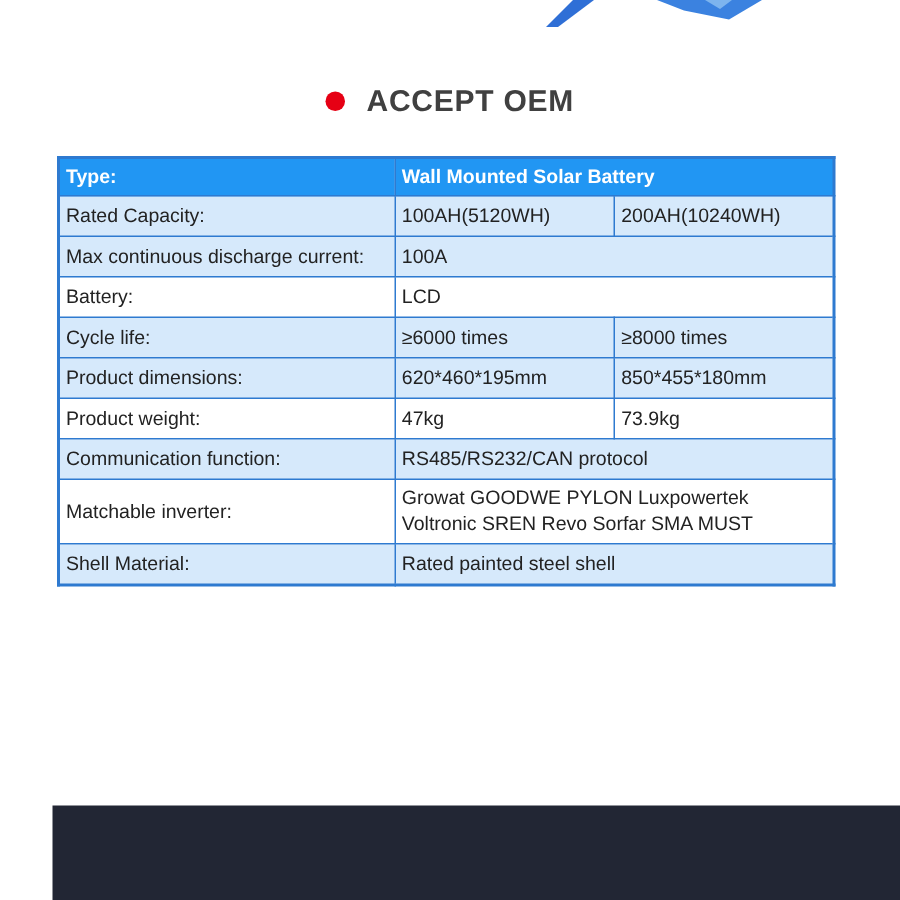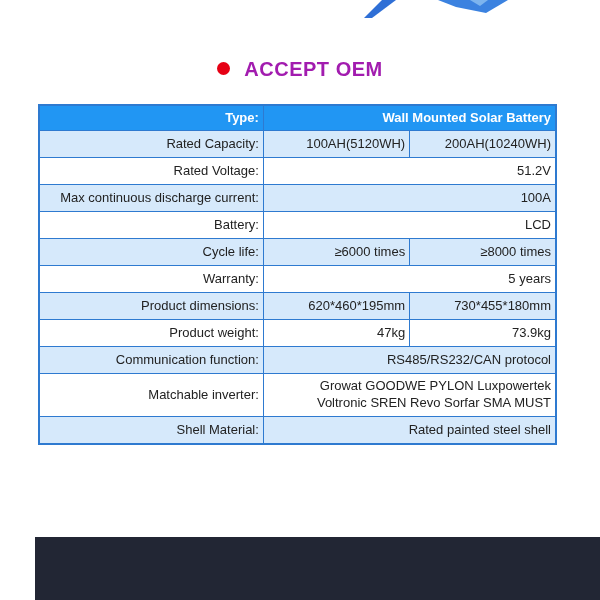--- a/index.html
+++ b/index.html
@@ -16,21 +16,21 @@
     left: 360px;
     width: 160px; height: 22px;
     pointer-events: none;
   }
   .oem-heading {
     position: absolute;
     top: 57px; left: 0; right: 0;
     text-align: center;
     font-size: 20px;
     font-weight: bold;
-    color: #a21caf;
+    color: #404040;
     letter-spacing: 0.5px;
   }
   .oem-heading .bullet {
     display: inline-block;
     width: 13px; height: 13px;
     border-radius: 50%;
     background: #e60014;
     margin-right: 8px;
     vertical-align: middle;
     position: relative;
@@ -42,21 +42,21 @@
     top: 104px; left: 38px;
     width: 519px;
     border-collapse: collapse;
     table-layout: fixed;
     font-size: 13px;
     color: #222222;
     border: 2px solid #2e7ad0;
   }
   table.spec-table td {
     border: 1px solid #2e7ad0;
-    text-align: right;
+    text-align: left;
     vertical-align: middle;
     height: 24px;
     padding: 1px 4px;
     background: #ffffff;
     line-height: 1.3;
   }
   table.spec-table col.c1 { width: 43.4%; }
   table.spec-table col.c2 { width: 28.3%; }
   table.spec-table col.c3 { width: 28.3%; }
   table.spec-table tr.head td {
@@ -99,45 +99,37 @@
   <tbody>
       <tr class="head">
     <td>Type:</td>
     <td colspan="2">Wall Mounted Solar Battery</td>
   </tr>
   <tr class="shade">
     <td>Rated Capacity:</td>
     <td>100AH(5120WH)</td>
     <td>200AH(10240WH)</td>
   </tr>
-  <tr>
-    <td>Rated Voltage:</td>
-    <td colspan="2">51.2V</td>
-  </tr>
   <tr class="shade">
     <td>Max continuous discharge current:</td>
     <td colspan="2">100A</td>
   </tr>
   <tr>
     <td>Battery:</td>
     <td colspan="2">LCD</td>
   </tr>
   <tr class="shade">
     <td>Cycle life:</td>
     <td>≥6000 times</td>
     <td>≥8000 times</td>
   </tr>
-  <tr>
-    <td>Warranty:</td>
-    <td colspan="2">5 years</td>
-  </tr>
   <tr class="shade">
     <td>Product dimensions:</td>
     <td>620*460*195mm</td>
-    <td>730*455*180mm</td>
+    <td>850*455*180mm</td>
   </tr>
   <tr>
     <td>Product weight:</td>
     <td>47kg</td>
     <td>73.9kg</td>
   </tr>
   <tr class="shade">
     <td>Communication function:</td>
     <td colspan="2">RS485/RS232/CAN protocol</td>
   </tr>

